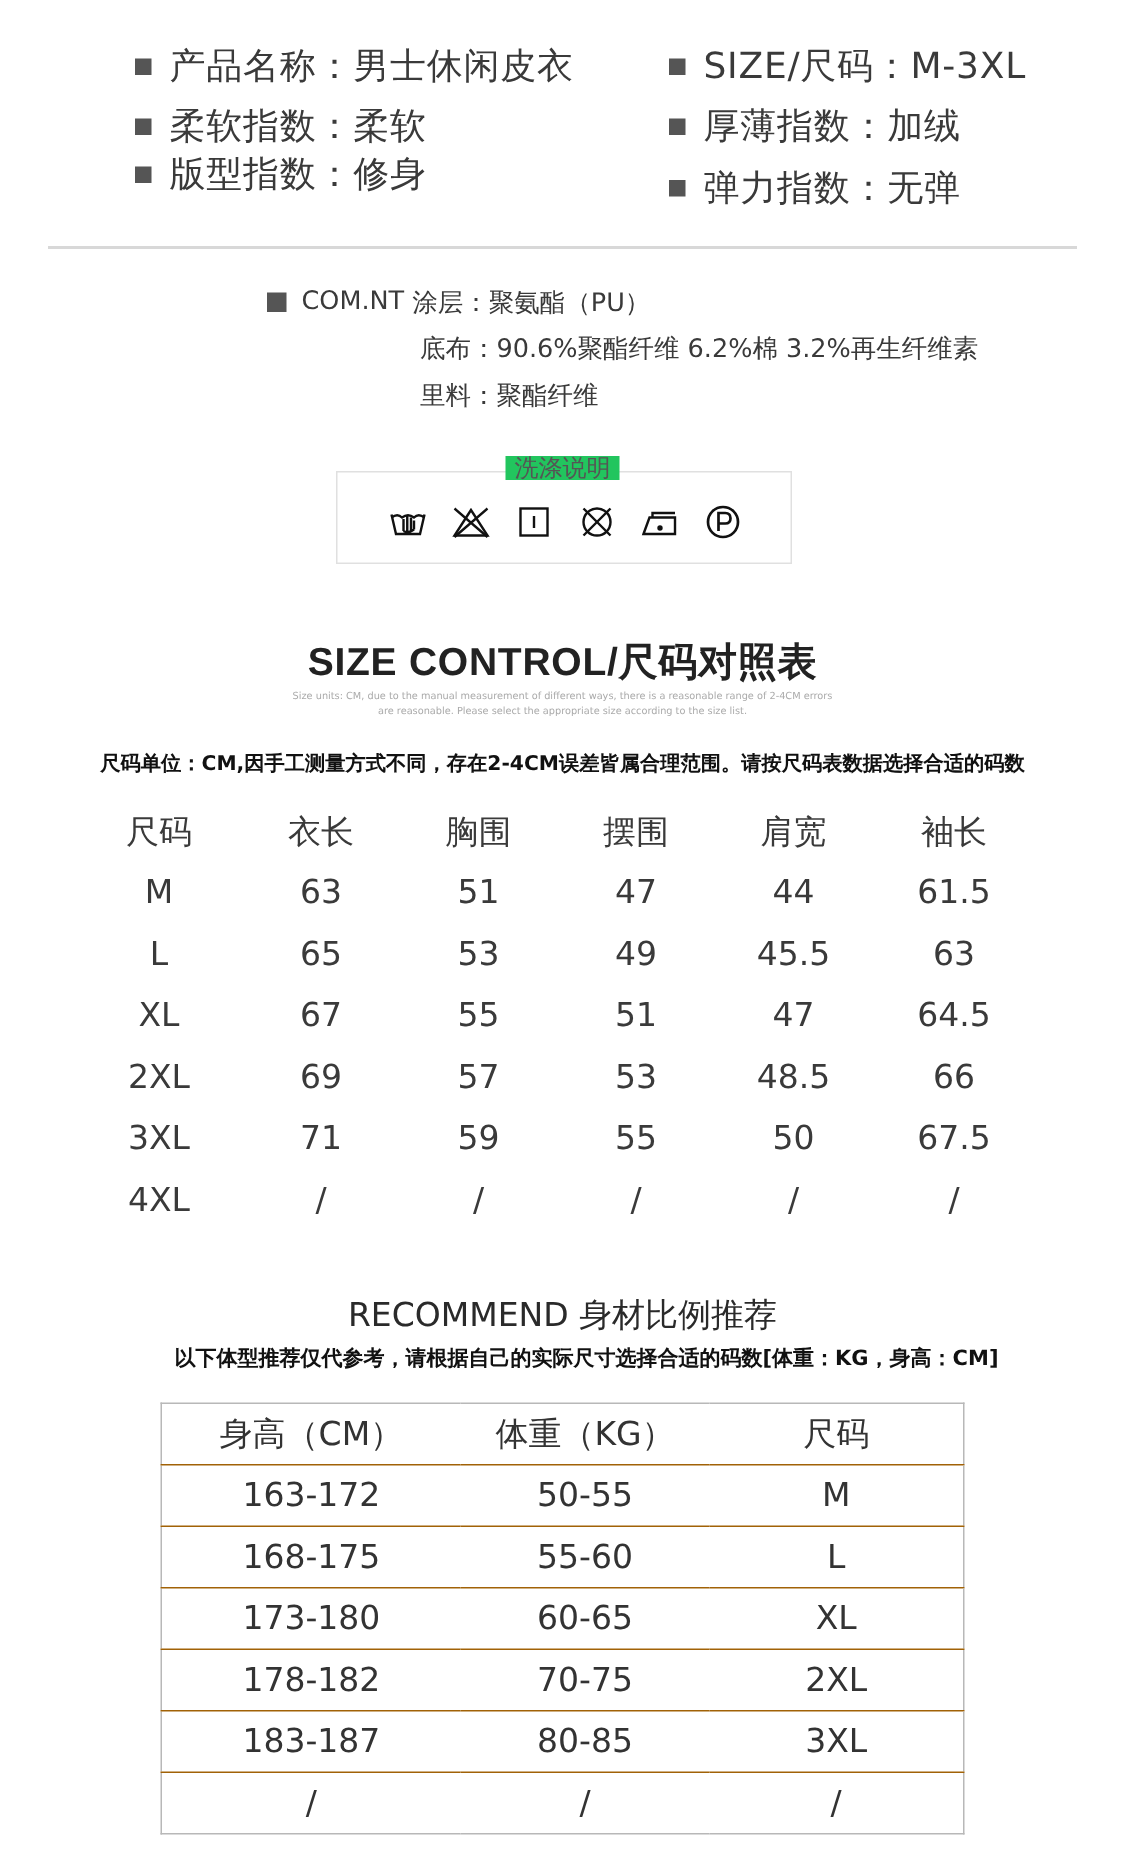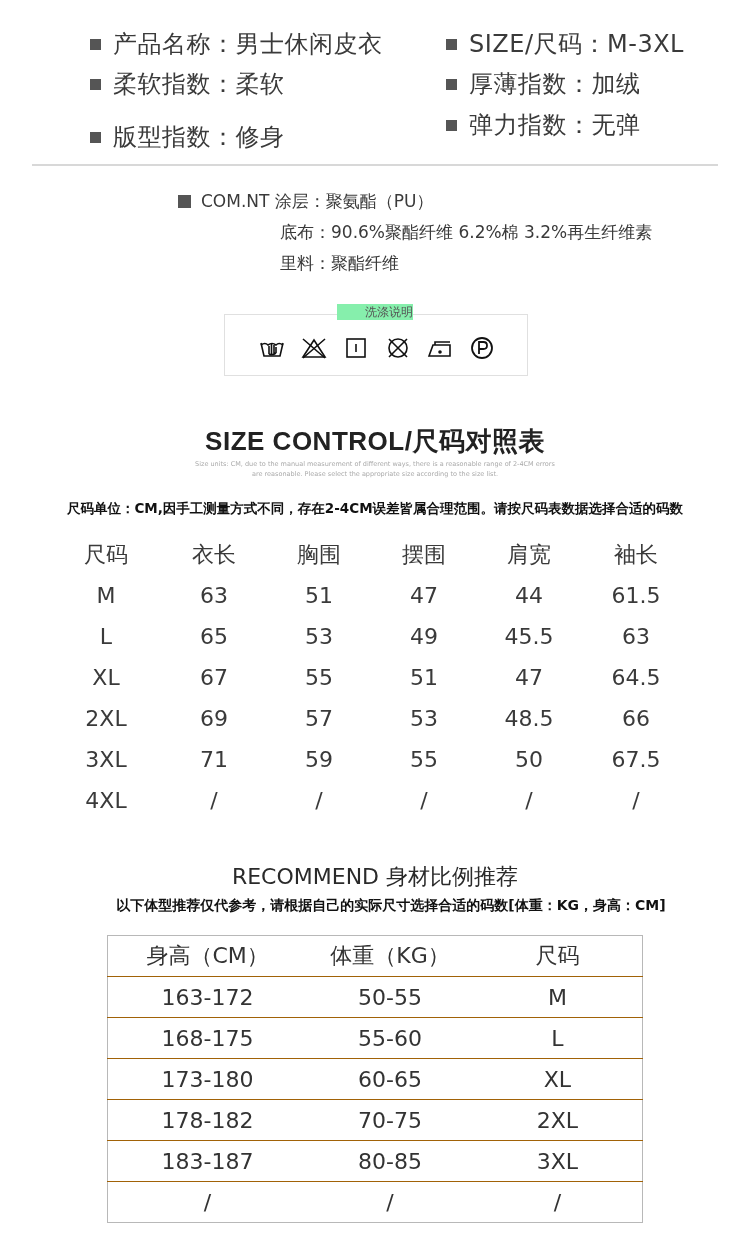--- a/index.html
+++ b/index.html
@@ -9,21 +9,21 @@
   .spec-row { position:absolute; left:90px; height:34px; display:flex; align-items:center; font-size:24px; color:#3a3a3a; letter-spacing:0.5px; }
   .spec-row.right { left:446px; }
   .sq { display:inline-block; width:11px; height:11px; background:#555555; margin-right:12px; flex:none; }
 
   .divider { position:absolute; left:32px; top:164px; width:686px; height:2px; background:#d8d8d8; }
 
   .mat { position:absolute; font-size:17px; color:#3a3a3a; white-space:nowrap; display:flex; align-items:center; height:26px; }
   .mat .sq { width:13px; height:13px; margin-right:10px; background:#555; }
 
   .wash-box { position:absolute; left:224px; top:314px; width:304px; height:62px; border:1px solid #e0e0e0; }
-  .wash-title { position:absolute; left:337px; top:304px; width:76px; text-align:right; background:#86efac; font-size:12px; color:#555; line-height:16px; }
+  .wash-title { position:absolute; left:337px; top:304px; width:76px; text-align:center; background:#22c55e; font-size:16px; color:#555; line-height:16px; }
   .wash-icons { position:absolute; left:258px; top:334px; display:flex; gap:14px; }
   .wash-icons svg { width:28px; height:28px; display:block; }
 
   .title-size { position:absolute; left:0; width:750px; top:424px; text-align:center; font-family:"Liberation Sans",sans-serif; font-size:26px; font-weight:bold; color:#222; letter-spacing:0.5px; }
   .title-sub { position:absolute; left:0; width:750px; top:459px; text-align:center; font-size:6.5px; color:#aaaaaa; line-height:10px; }
 
   .notice { position:absolute; left:0; width:750px; top:500px; text-align:center; font-size:13.5px; font-weight:bold; color:#111; white-space:nowrap; }
 
   .size-table { position:absolute; left:60px; top:534px; width:640px; }
   .st-row { display:flex; height:41px; align-items:center; font-size:22px; color:#3a3a3a; }
@@ -51,21 +51,21 @@
 <div class="spec-row" style="top:27px;">
   <span class="sq"></span>
   <span>产品名称：</span>
   <span>男士休闲皮衣</span>
 </div>
 <div class="spec-row" style="top:67px;">
   <span class="sq"></span>
   <span>柔软指数：</span>
   <span>柔软</span>
 </div>
-<div class="spec-row" style="top:120px;">
+<div class="spec-row" style="top:99px;">
   <span class="sq"></span>
   <span>版型指数：</span>
   <span>修身</span>
 </div>
 <div class="spec-row right" style="top:27px;">
   <span class="sq"></span>
   <span>SIZE/尺码：</span>
   <span>M-3XL</span>
 </div>
 <div class="spec-row right" style="top:67px;">

